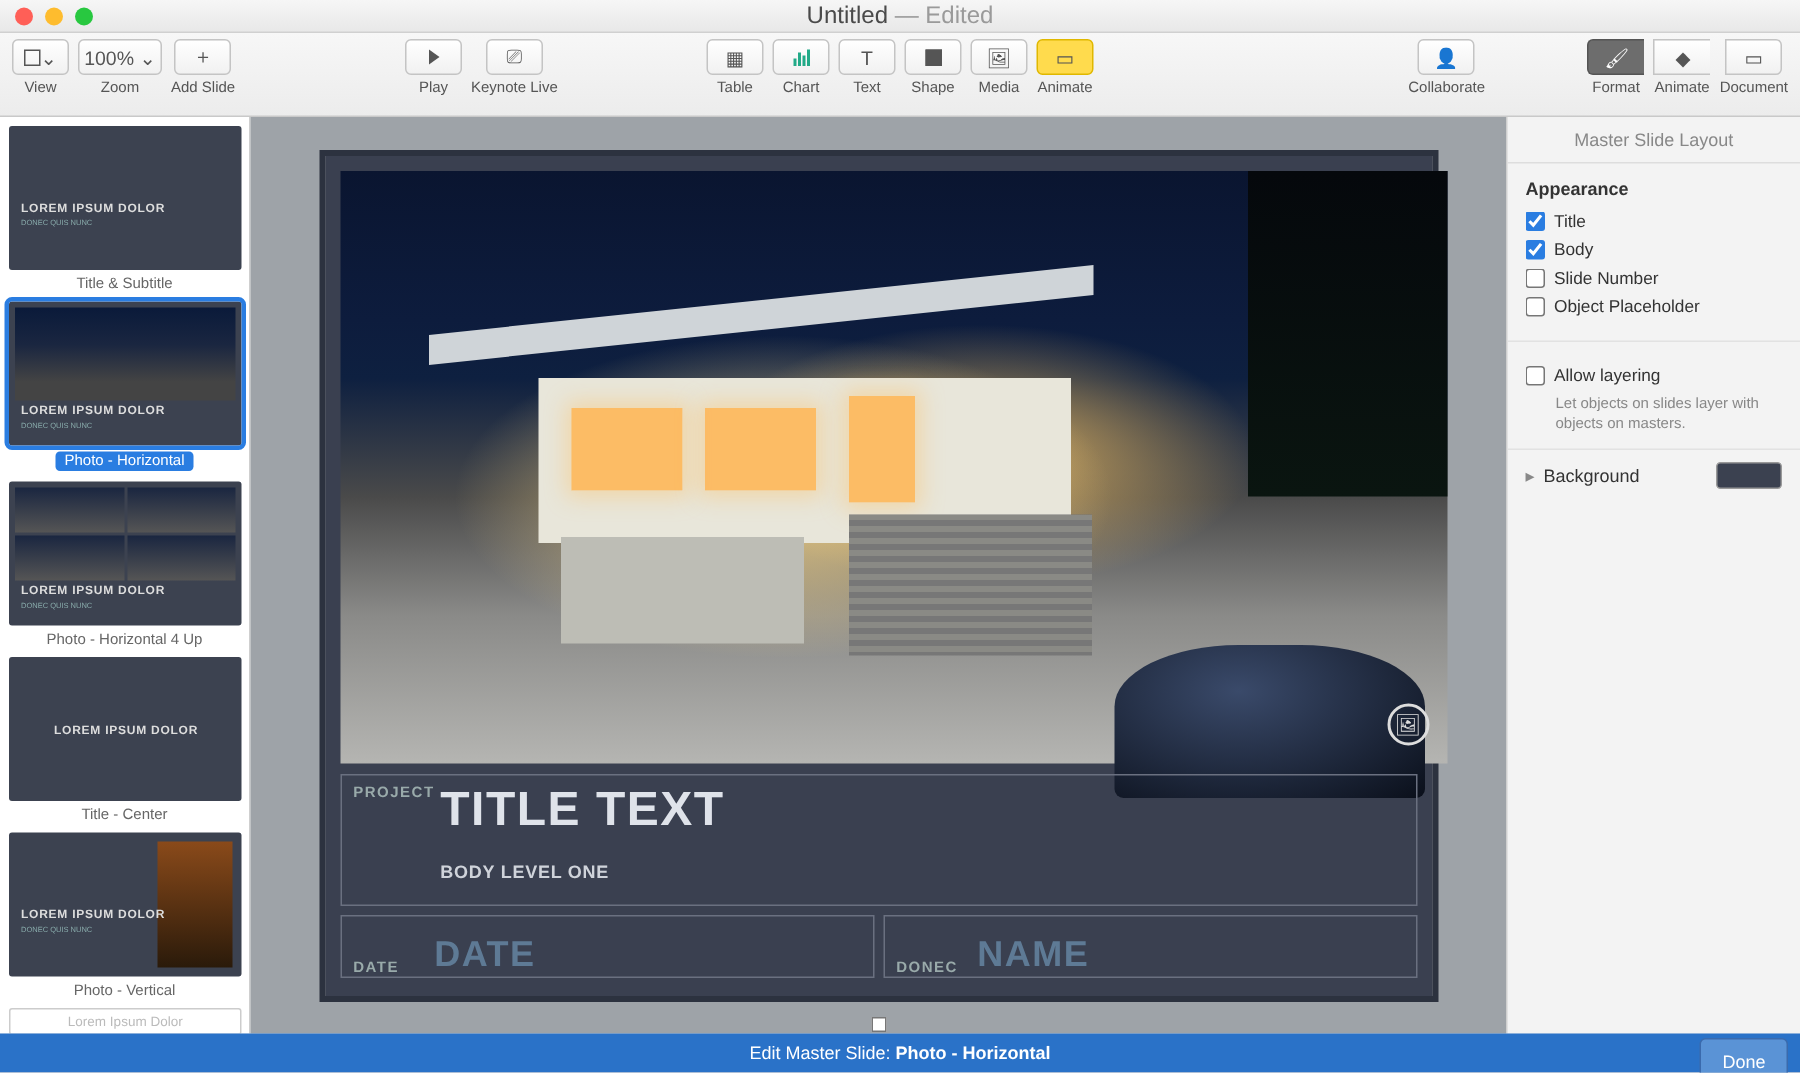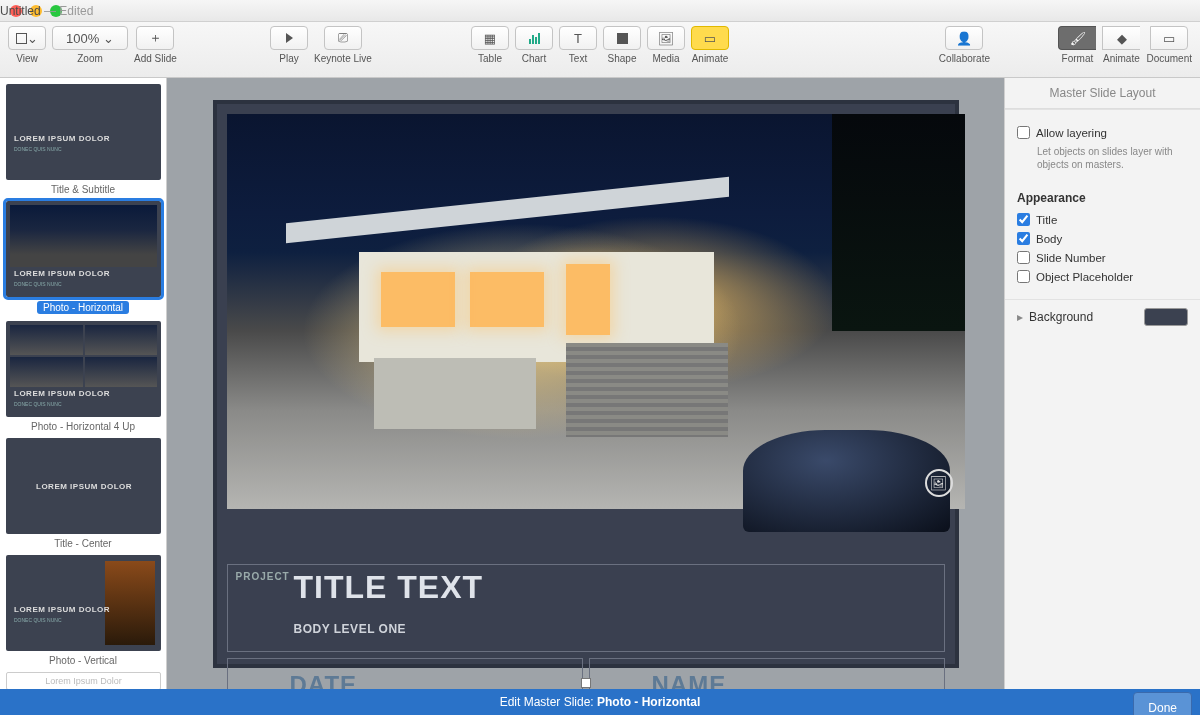--- a/index.html
+++ b/index.html
@@ -2,21 +2,21 @@
 <html><head>
 <meta charset="utf-8">
 <style>
 * { margin:0; padding:0; box-sizing:border-box; font-family:-apple-system,BlinkMacSystemFont,"Helvetica Neue",sans-serif; }
 html,body { width:1200px; height:715px; overflow:hidden; background:#ebebeb; }
 
 .titlebar { height:22px; background:linear-gradient(#f6f6f6,#e8e8e8); border-bottom:1px solid #d0d0d0; display:flex; align-items:center; position:relative; }
 .traffic { display:flex; gap:8px; padding-left:10px; }
 .traffic .dot { width:12px; height:12px; border-radius:50%; }
 .dot.red{background:#ff5f57}.dot.yellow{background:#febc2e}.dot.green{background:#28c840}
-.win-title { position:absolute; left:0; right:0; text-align:left; font-size:12px; color:#4a4a4a; }
+.win-title { position:absolute; left:0; right:0; text-align:center; font-size:16px; color:#4a4a4a; }
 .win-title .dim{color:#9a9a9a}
 
 .toolbar { height:56px; background:linear-gradient(#f7f7f7,#ececec); border-bottom:1px solid #c9c9c9; display:flex; align-items:flex-start; padding:4px 8px 0; position:relative; }
 .tool-group { display:flex; gap:6px; }
 .tool-btn { display:flex; flex-direction:column; align-items:center; }
 .tool-btn .ico { width:38px; height:24px; background:linear-gradient(#fff,#f1f1f1); border:1px solid #c4c4c4; border-radius:4px; display:flex; align-items:center; justify-content:center; font-size:13px; color:#555; }
 .tool-btn .lbl { font-size:10px; color:#555; margin-top:3px; }
 .tool-group.middle { position:absolute; left:50%; transform:translateX(-50%); }
 .tool-group.right2 { position:absolute; right:8px; }
 .tool-group.right1 { position:absolute; right:210px; }
@@ -54,21 +54,21 @@
 .slide .photo .wall { position:absolute; left:18%; top:35%; width:48%; height:28%; background:#e8e6da; }
 .slide .photo .win { position:absolute; background:rgba(255,180,80,.85); box-shadow:0 0 14px 4px rgba(255,190,90,.4); }
 .slide .photo .w1{left:21%;top:40%;width:10%;height:14%}
 .slide .photo .w2{left:33%;top:40%;width:10%;height:14%}
 .slide .photo .w3{left:46%;top:38%;width:6%;height:18%}
 .slide .photo .garage{position:absolute;left:20%;top:62%;width:22%;height:18%;background:#bdbdb5}
 .slide .photo .steps{position:absolute;left:46%;top:58%;width:22%;height:24%;background:repeating-linear-gradient(180deg,#8a8a85 0 4px,#777 4px 8px)}
 .slide .photo .car{position:absolute;right:2%;bottom:-6%;width:28%;height:26%;background:radial-gradient(ellipse at 40% 30%,#3a4a6a,#0a0f1a);border-radius:40% 40% 6px 6px}
 .slide .photo .trees{position:absolute;right:0;top:0;width:18%;height:55%;background:linear-gradient(#05080c,#0a1510)}
 .slide .photo .swap { position:absolute; right:12px; bottom:12px; width:28px; height:28px; border:2px solid #ddd; border-radius:50%; color:#ddd; display:flex; align-items:center; justify-content:center; font-size:14px; }
-.info { position:absolute; left:10px; right:10px; top:412px; bottom:10px;margin-top:48px; }
+.info { position:absolute; left:10px; right:10px; top:412px; bottom:10px; }
 .info .row1 { height:88px; border:1px solid #6a7080; display:flex; }
 .info .plabel { width:66px; padding:6px 8px; font-size:10px; font-weight:bold; color:#9aa; letter-spacing:1px; }
 .info .pbody { flex:1; padding:4px 0; }
 .info .title { font-size:32px; font-weight:700; color:#dfe3ea; letter-spacing:1px; font-family:"Arial Narrow",Arial; }
 .info .body { font-size:12px; font-weight:bold; color:#cfd3da; margin-top:16px; letter-spacing:.5px; }
 .info .row2 { height:42px; display:flex; margin-top:6px; }
 .info .cell { flex:1; border:1px solid #6a7080; display:flex; align-items:flex-end; }
 .info .cell + .cell { margin-left:6px; }
 .info .clabel { font-size:10px; font-weight:bold; color:#9aa; padding:0 8px; letter-spacing:1px; width:62px; }
 .info .cval { font-size:24px; font-weight:800; color:#5e7a95; font-family:"Arial Narrow",Arial; letter-spacing:1px; }
@@ -107,21 +107,21 @@
   </div>
 </div>
 
 <div class="toolbar">
   <div class="tool-group">
     <div class="tool-btn">
         <div class="ico"><span class="sq"></span>⌄</div>
         <div class="lbl">View</div>
       </div>
     <div class="tool-btn">
-        <div class="ico" style="width:76px">100% ⌄</div>
+        <div class="ico" style="width:56px">100% ⌄</div>
         <div class="lbl">Zoom</div>
       </div>
     <div class="tool-btn">
         <div class="ico">＋</div>
         <div class="lbl">Add Slide</div>
       </div>
   </div>
   <div class="tool-group play">
     <div class="tool-btn">
         <div class="ico">
@@ -269,45 +269,45 @@
               <div class="cval">NAME</div>
             </div>
         </div>
       </div>
     </div>
     <div class="handle"></div>
   </div>
 
   <div class="inspector">
     <div class="insp-title">Master Slide Layout</div>
+    <div class="sect">
+      <h4>Appearance</h4>
+      <label class="chk">
+          <input type="checkbox" checked="" style="">
+          <span>Title</span>
+        </label>
+      <label class="chk">
+          <input type="checkbox" checked="" style="">
+          <span>Body</span>
+        </label>
+      <label class="chk">
+          <input type="checkbox" style="">
+          <span>Slide Number</span>
+        </label>
+      <label class="chk">
+          <input type="checkbox" style="">
+          <span>Object Placeholder</span>
+        </label>
+    </div>
     <div class="sect" style="border-top:1px solid #e2e2e2">
       <label class="chk">
           <input type="checkbox" style="">
           <span>Allow layering</span>
         </label>
       <div class="hint">Let objects on slides layer with objects on masters.</div>
-    </div>
-    <div class="sect">
-      <h4>Appearance</h4>
-      <label class="chk">
-          <input type="checkbox" checked="" style="">
-          <span>Title</span>
-        </label>
-      <label class="chk">
-          <input type="checkbox" checked="" style="">
-          <span>Body</span>
-        </label>
-      <label class="chk">
-          <input type="checkbox" style="">
-          <span>Slide Number</span>
-        </label>
-      <label class="chk">
-          <input type="checkbox" style="">
-          <span>Object Placeholder</span>
-        </label>
     </div>
     <div class="bg-row">
       <span><span class="arrow">▸</span><span>Background</span></span>
       <span class="sw"></span>
     </div>
   </div>
 </div>
 
 <div class="footer">
   <span><span>Edit Master Slide: </span><b>Photo - Horizontal</b></span>

